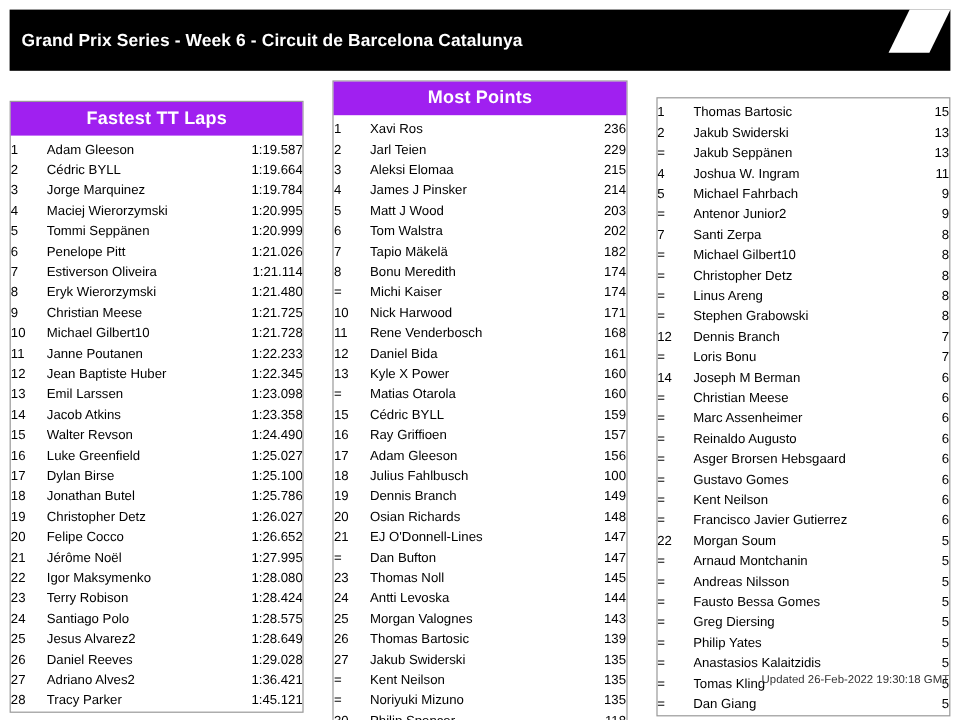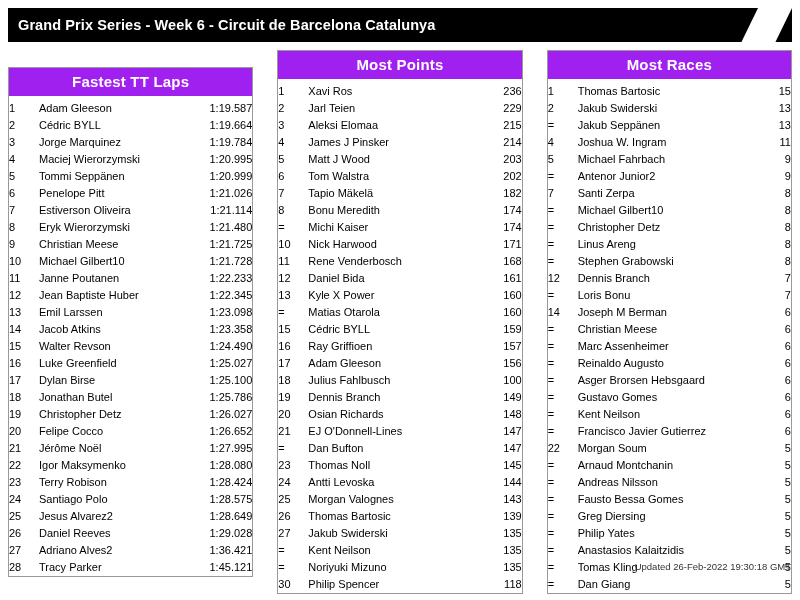--- a/index.html
+++ b/index.html
@@ -18,21 +18,21 @@
   .page {
     position: relative;
     width: 800px;
     height: 600px;
     box-sizing: border-box;
   }
   
   .titlebar {
     position: relative;
     margin: 8px 8px 0 8px;
-    height: 34px;
+    height: 51px;
     background: #000000;
     color: #ffffff;
     display: flex;
     align-items: center;
     padding-left: 10px;
     box-sizing: border-box;
     overflow: hidden;
   }
   .titlebar .title-text {
     font-size: 14.5px;
@@ -431,21 +431,20 @@
             <tr>
               <td class="pos">30</td>
               <td class="name">Philip Spencer</td>
               <td class="val">118</td>
             </tr>
           </tbody>
       </table>
     </div>
 
     <div class="panel">
-      <div class="panel-header">Most Races</div>
       <table class="rank-table">
         <tbody>
             <tr class="spacer-row">
               <td colspan="3"></td>
             </tr>
             <tr>
               <td class="pos">1</td>
               <td class="name">Thomas Bartosic</td>
               <td class="val">15</td>
             </tr>

